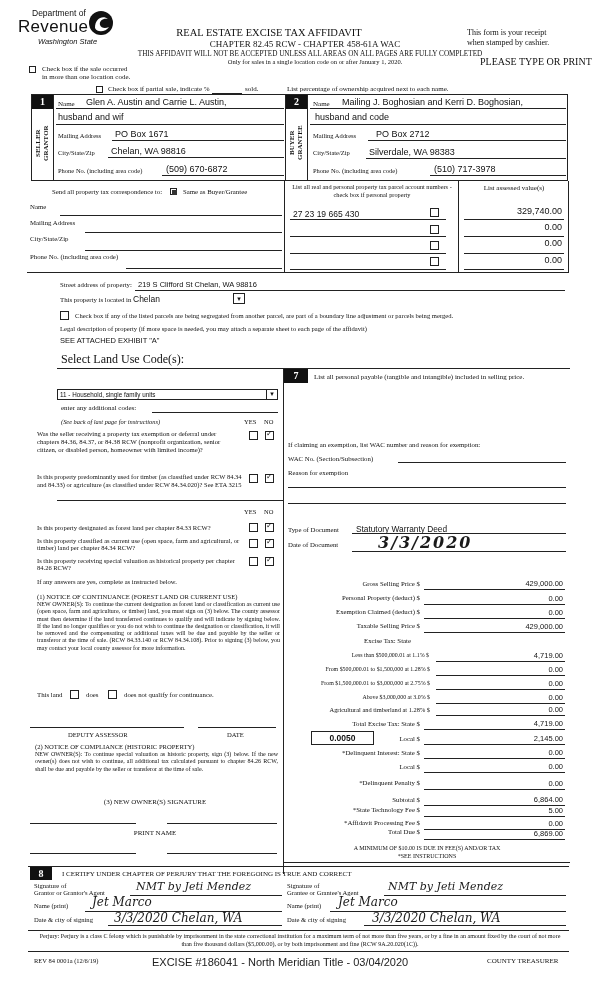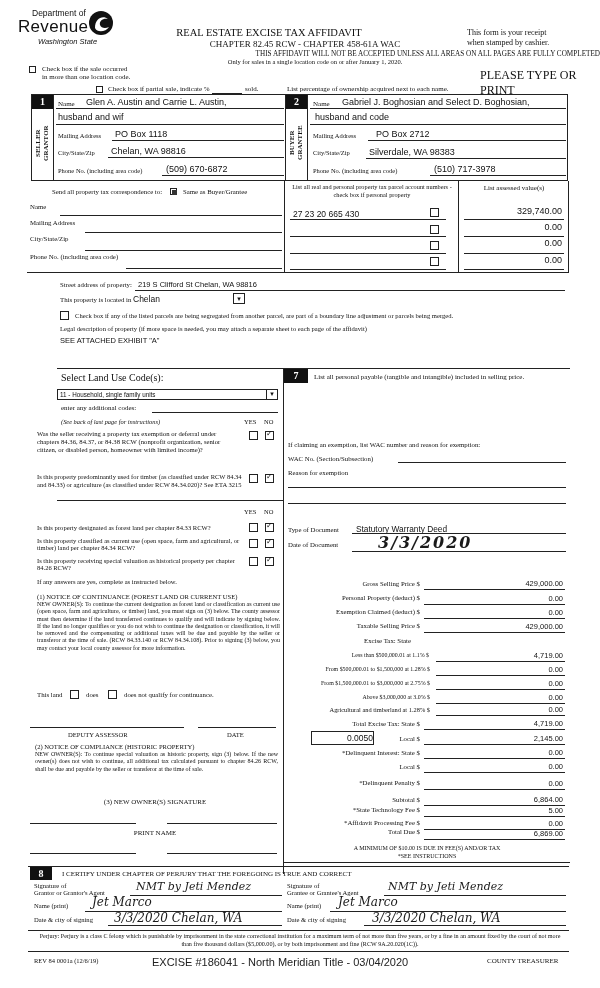--- a/index.html
+++ b/index.html
@@ -28,26 +28,26 @@
   <div class="abs sans b" style="left:0;top:9px;font-size:17px;letter-spacing:0.3px;">Revenue</div>
   <div class="abs sans" style="left:20px;top:29px;font-size:7.5px;font-style:italic;">Washington State</div>
   <svg class="abs" style="left:70px;top:2px" width="26" height="26" viewBox="0 0 26 26">
     <circle cx="13" cy="13" r="12" fill="#111"></circle>
     <path d="M7 18 C 7 8, 15 5, 20 9 C 15 8, 11 11, 12 15 C 13 18, 17 19, 21 17 C 18 22, 9 23, 7 18 Z" fill="#fff"></path>
   </svg>
 </div>
 
 <div class="abs b" style="left:0;width:496px;top:27px;text-align:center;font-size:10.5px;padding-left:10px;margin-left:16px;">REAL ESTATE EXCISE TAX AFFIDAVIT</div>
 <div class="abs" style="left:0;width:600px;top:39px;text-align:center;font-size:9px;padding-left:10px;">CHAPTER 82.45 RCW - CHAPTER 458-61A WAC</div>
-<div class="abs b" style="left:0;width:600px;top:50px;text-align:right;font-size:7.2px;padding-left:20px;">THIS AFFIDAVIT WILL NOT BE ACCEPTED UNLESS ALL AREAS ON ALL PAGES ARE FULLY COMPLETED</div>
+<div class="abs b" style="left:0;width:600px;top:50px;text-align:center;font-size:7.2px;padding-left:20px;">THIS AFFIDAVIT WILL NOT BE ACCEPTED UNLESS ALL AREAS ON ALL PAGES ARE FULLY COMPLETED</div>
 <div class="abs b" style="left:0;width:600px;top:58px;text-align:center;font-size:6.5px;padding-left:30px;">Only for sales in a single location code on or after January 1, 2020.</div>
 
 <div class="abs" style="left:467px;top:28px;font-size:8px;">This form is your receipt</div>
 <div class="abs" style="left:467px;top:38px;font-size:8px;">when stamped by cashier.</div>
-<div class="abs" style="left:480px;top:68px;font-size:12px;">PLEASE TYPE OR PRINT</div>
+<div class="abs" style="left:480px;top:56px;font-size:10px;">PLEASE TYPE OR PRINT</div>
 
 <div class="cb" style="left:29px;top:66px;width:7px;height:7px;"></div>
 <div class="abs" style="left:42px;top:65px;font-size:7px;">Check box if the sale occurred</div>
 <div class="abs" style="left:42px;top:73px;font-size:7px;">in more than one location code.</div>
 
 <div class="cb" style="left:96px;top:86px;width:7px;height:7px;"></div>
 <div class="abs b" style="left:108px;top:85px;font-size:7px;">Check box if partial sale, indicate %</div>
 <div class="line" style="left:212px;top:85px;width:30px;height:9px;"></div>
 <div class="abs b" style="left:245px;top:85px;font-size:7px;">sold.</div>
 <div class="abs b" style="left:287px;top:85px;font-size:7px;">List percentage of ownership acquired next to each name.</div>
@@ -60,37 +60,37 @@
 <div class="vert" style="left:34px;top:118px;height:50px;width:18px;line-height:8px;">
   <span>SELLER</span><br>
   <span>GRANTOR</span>
 </div>
 <div class="lbl" style="left:58px;top:100px;font-size:7px;">Name</div>
 <div class="abs val" style="left:86px;top:97px;">Glen A. Austin and Carrie L. Austin,</div>
 <div class="line" style="left:56px;top:108px;width:228px;"></div>
 <div class="abs val" style="left:58px;top:112px;">husband and wif</div>
 <div class="line" style="left:56px;top:124px;width:228px;"></div>
 <div class="lbl" style="left:58px;top:132px;font-size:6.5px;">Mailing Address</div>
-<div class="abs val" style="left:115px;top:129px;">PO Box 1118</div>
+<div class="abs val" style="left:115px;top:129px;">PO Box 1671</div>
 <div class="line" style="left:112px;top:140px;width:172px;"></div>
 <div class="lbl" style="left:58px;top:149px;font-size:6.5px;">City/State/Zip</div>
 <div class="abs val" style="left:111px;top:146px;">Chelan, WA 98816</div>
 <div class="line" style="left:108px;top:157px;width:176px;"></div>
 <div class="lbl" style="left:58px;top:167px;font-size:6.5px;">Phone No. (including area code)</div>
 <div class="abs val" style="left:166px;top:164px;">(509) 670-6872</div>
 <div class="line" style="left:162px;top:175px;width:122px;"></div>
 
 <div class="secnum" style="left:286px;top:95px;width:21px;height:14px;line-height:14px;">2</div>
 <div class="abs" style="left:307px;top:95px;width:1px;height:86px;background:#222;"></div>
 <div class="vert" style="left:288px;top:118px;height:50px;width:18px;line-height:8px;">
   <span>BUYER</span><br>
   <span>GRANTEE</span>
 </div>
 <div class="lbl" style="left:313px;top:100px;font-size:7px;">Name</div>
-<div class="abs val" style="left:342px;top:97px;">Gabriel J. Boghosian and Select D. Boghosian,</div>
+<div class="abs val" style="left:342px;top:97px;">Mailing J. Boghosian and Kerri D. Boghosian,</div>
 <div class="line" style="left:310px;top:108px;width:256px;"></div>
 <div class="abs val" style="left:315px;top:112px;">husband and code</div>
 <div class="line" style="left:310px;top:124px;width:256px;"></div>
 <div class="lbl" style="left:313px;top:132px;font-size:6.5px;">Mailing Address</div>
 <div class="abs val" style="left:376px;top:129px;">PO Box 2712</div>
 <div class="line" style="left:368px;top:140px;width:198px;"></div>
 <div class="lbl" style="left:313px;top:149px;font-size:6.5px;">City/State/Zip</div>
 <div class="abs val" style="left:369px;top:147px;">Silverdale, WA 98383</div>
 <div class="line" style="left:366px;top:158px;width:200px;"></div>
 <div class="lbl" style="left:313px;top:167px;font-size:6.5px;">Phone No. (including area code)</div>
@@ -110,21 +110,21 @@
 <div class="lbl" style="left:30px;top:219px;font-size:6.8px;">Mailing Address</div>
 <div class="line" style="left:85px;top:225px;width:197px;height:8px;"></div>
 <div class="lbl" style="left:30px;top:235px;font-size:6.8px;">City/State/Zip</div>
 <div class="line" style="left:85px;top:243px;width:197px;height:8px;"></div>
 <div class="lbl" style="left:30px;top:253px;font-size:6.8px;">Phone No. (including area code)</div>
 <div class="line" style="left:126px;top:261px;width:156px;height:8px;"></div>
 
 <div class="abs" style="left:288px;top:183px;width:168px;text-align:center;font-size:6.3px;line-height:8px;">List all real and personal property tax parcel account numbers - check box if personal property</div>
 <div class="abs" style="left:460px;top:184px;width:108px;text-align:center;font-size:7px;">List assessed value(s)</div>
 
-<div class="abs val" style="left:293px;top:209px;font-size:8.5px;">27 23 20 665 430</div>
+<div class="abs val" style="left:293px;top:209px;font-size:8.5px;">27 23 19 665 430</div>
 <div class="line" style="left:290px;top:219px;width:156px;"></div>
 <div class="cb" style="left:430px;top:208px;"></div>
 <div class="abs val rightalign" style="left:470px;top:206px;width:92px;font-size:9px;">329,740.00</div>
 <div class="line" style="left:464px;top:219px;width:100px;"></div>
 
 <div class="line" style="left:290px;top:236px;width:156px;"></div>
 <div class="cb" style="left:430px;top:225px;"></div>
 <div class="abs val rightalign" style="left:470px;top:222px;width:92px;font-size:9px;">0.00</div>
 <div class="line" style="left:464px;top:236px;width:100px;"></div>
 
@@ -150,21 +150,21 @@
 
 <div class="cb" style="left:60px;top:311px;"></div>
 <div class="lbl" style="left:75px;top:312px;font-size:6.6px;">Check box if any of the listed parcels are being segregated from another parcel, are part of a boundary line adjustment or parcels being merged.</div>
 
 <div class="lbl" style="left:60px;top:325px;font-size:6.6px;">Legal description of property (if more space is needed, you may attach a separate sheet to each page of the affidavit)</div>
 <div class="abs sans" style="left:60px;top:336px;font-size:7.5px;">SEE ATTACHED EXHIBIT "A"</div>
 
 <div class="abs" style="left:57px;top:368px;width:226px;height:1px;background:#222;"></div>
 <div class="abs" style="left:283px;top:368px;width:1px;height:506px;background:#222;"></div>
 
-<div class="lbl" style="left:61px;top:372px;font-size:10px;">Select Land Use Code(s):</div>
+<div class="lbl" style="left:61px;top:352px;font-size:12px;">Select Land Use Code(s):</div>
 <div class="abs" style="left:57px;top:389px;width:221px;height:11px;border:1px solid #222;">
   <span class="sans" style="position:absolute;left:2px;top:1px;font-size:6.3px;">11 - Household, single family units</span>
   <span style="position:absolute;right:0;top:-1px;width:11px;height:11px;border-left:1px solid #222;text-align:center;font-size:7px;line-height:11px;font-family:'DejaVu Sans',sans-serif;">▾</span>
 </div>
 <div class="lbl" style="left:61px;top:404px;font-size:7px;">enter any additional codes:</div>
 <div class="line" style="left:152px;top:404px;width:126px;height:9px;"></div>
 <div class="lbl" style="left:61px;top:418px;font-size:6.4px;font-style:italic;">(See back of last page for instructions)</div>
 <div class="lbl" style="left:244px;top:418px;font-size:6.5px;">YES</div>
 <div class="lbl" style="left:264px;top:418px;font-size:6.5px;">NO</div>
 
@@ -271,21 +271,21 @@
 <div class="line" style="left:436px;top:703px;width:129px;"></div>
 
 <div class="abs rightalign" style="left:284px;top:706px;width:146px;font-size:6.4px;">Agricultural and timberland at 1.28%  $</div>
 <div class="abs val rightalign" style="left:440px;top:705px;width:123px;font-size:7.5px;">0.00</div>
 <div class="line" style="left:436px;top:715px;width:129px;"></div>
 
 <div class="abs rightalign" style="left:288px;top:720px;width:132px;font-size:6.8px;">Total Excise Tax: State  $</div>
 <div class="abs val rightalign" style="left:430px;top:719px;width:133px;font-size:7.5px;">4,719.00</div>
 <div class="line" style="left:424px;top:729px;width:141px;"></div>
 
-<div class="abs val" style="left:311px;top:731px;width:63px;height:14px;border:1px solid #222;text-align:right;font-size:8.5px;line-height:12px;">0.0050</div>
+<div class="abs val" style="left:311px;top:731px;width:63px;height:14px;border:1px solid #222;text-align:center;font-size:8.5px;line-height:12px;font-weight:bold;">0.0050</div>
 <div class="abs rightalign" style="left:380px;top:735px;width:40px;font-size:6.8px;">Local  $</div>
 <div class="abs val rightalign" style="left:430px;top:734px;width:133px;font-size:7.5px;">2,145.00</div>
 <div class="line" style="left:424px;top:744px;width:141px;"></div>
 
 <div class="abs rightalign" style="left:288px;top:749px;width:132px;font-size:6.8px;">*Delinquent Interest: State  $</div>
 <div class="abs val rightalign" style="left:430px;top:748px;width:133px;font-size:7.5px;">0.00</div>
 <div class="line" style="left:424px;top:758px;width:141px;"></div>
 
 <div class="abs rightalign" style="left:288px;top:763px;width:132px;font-size:6.8px;">Local  $</div>
 <div class="abs val rightalign" style="left:430px;top:762px;width:133px;font-size:7.5px;">0.00</div>

